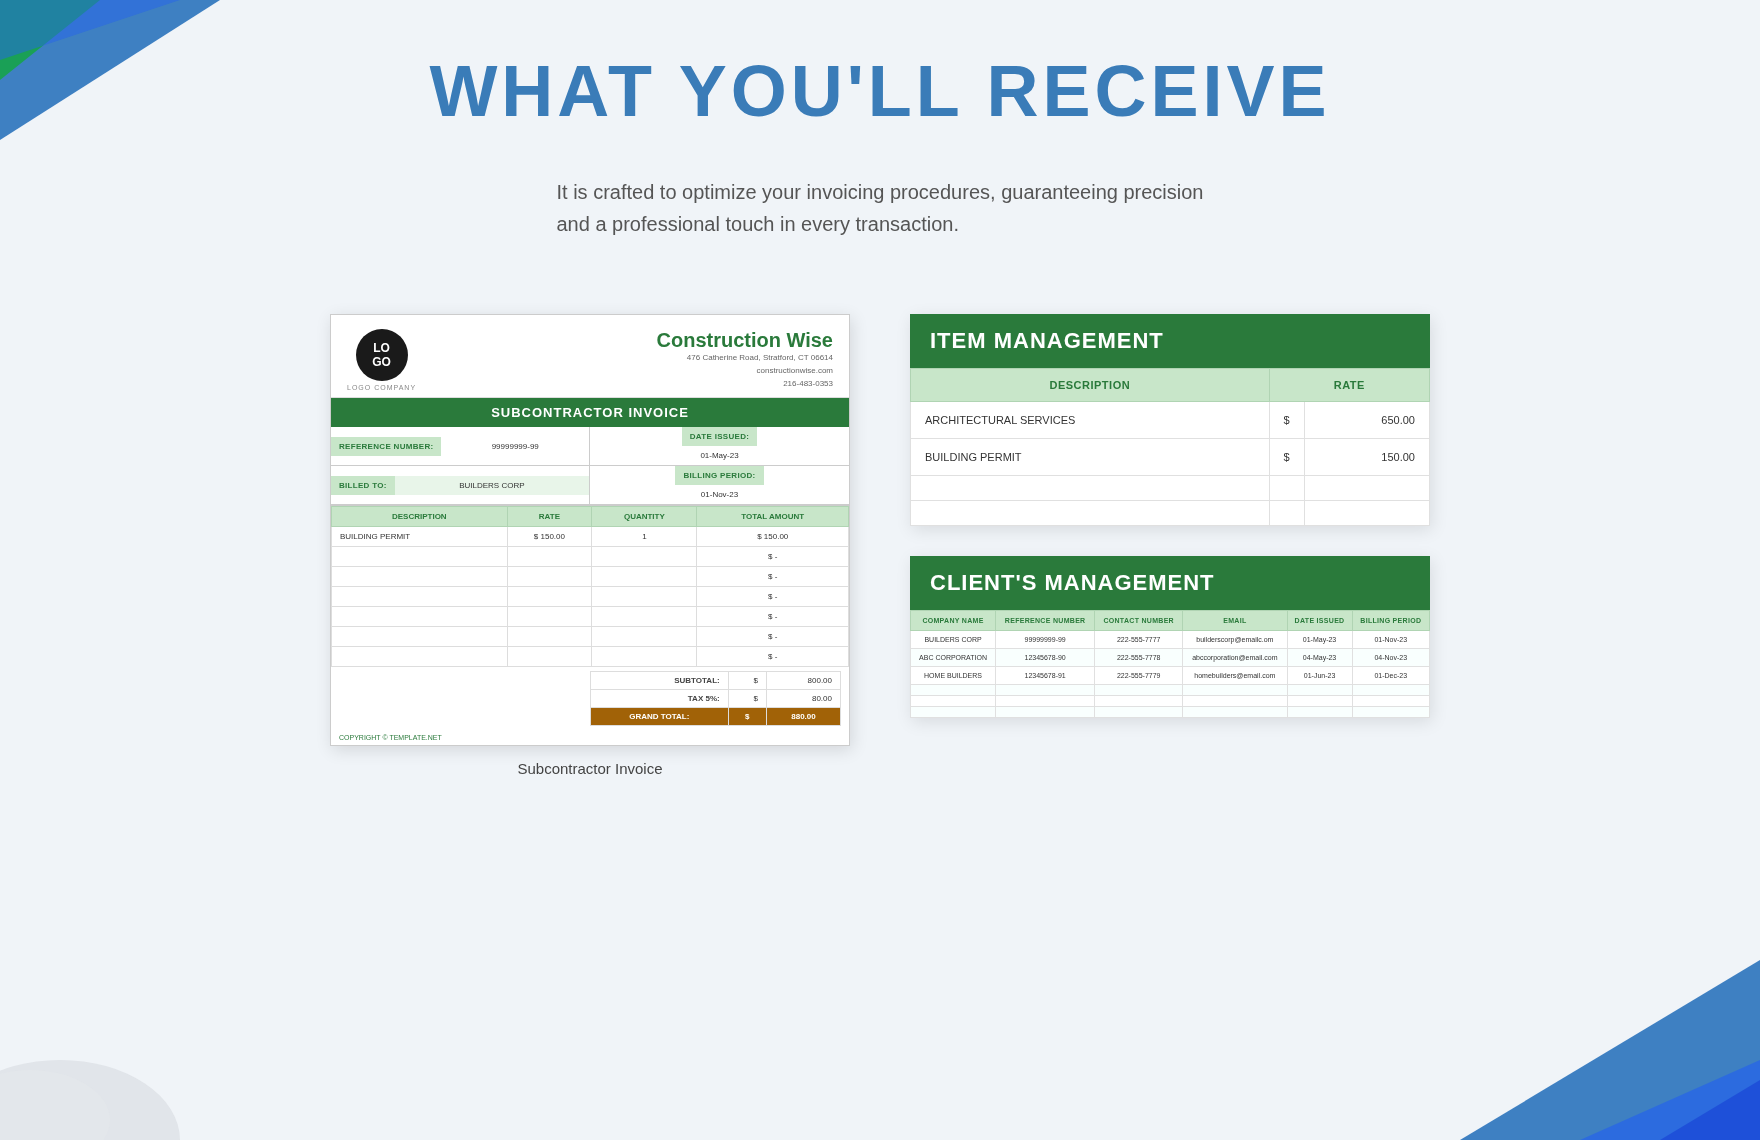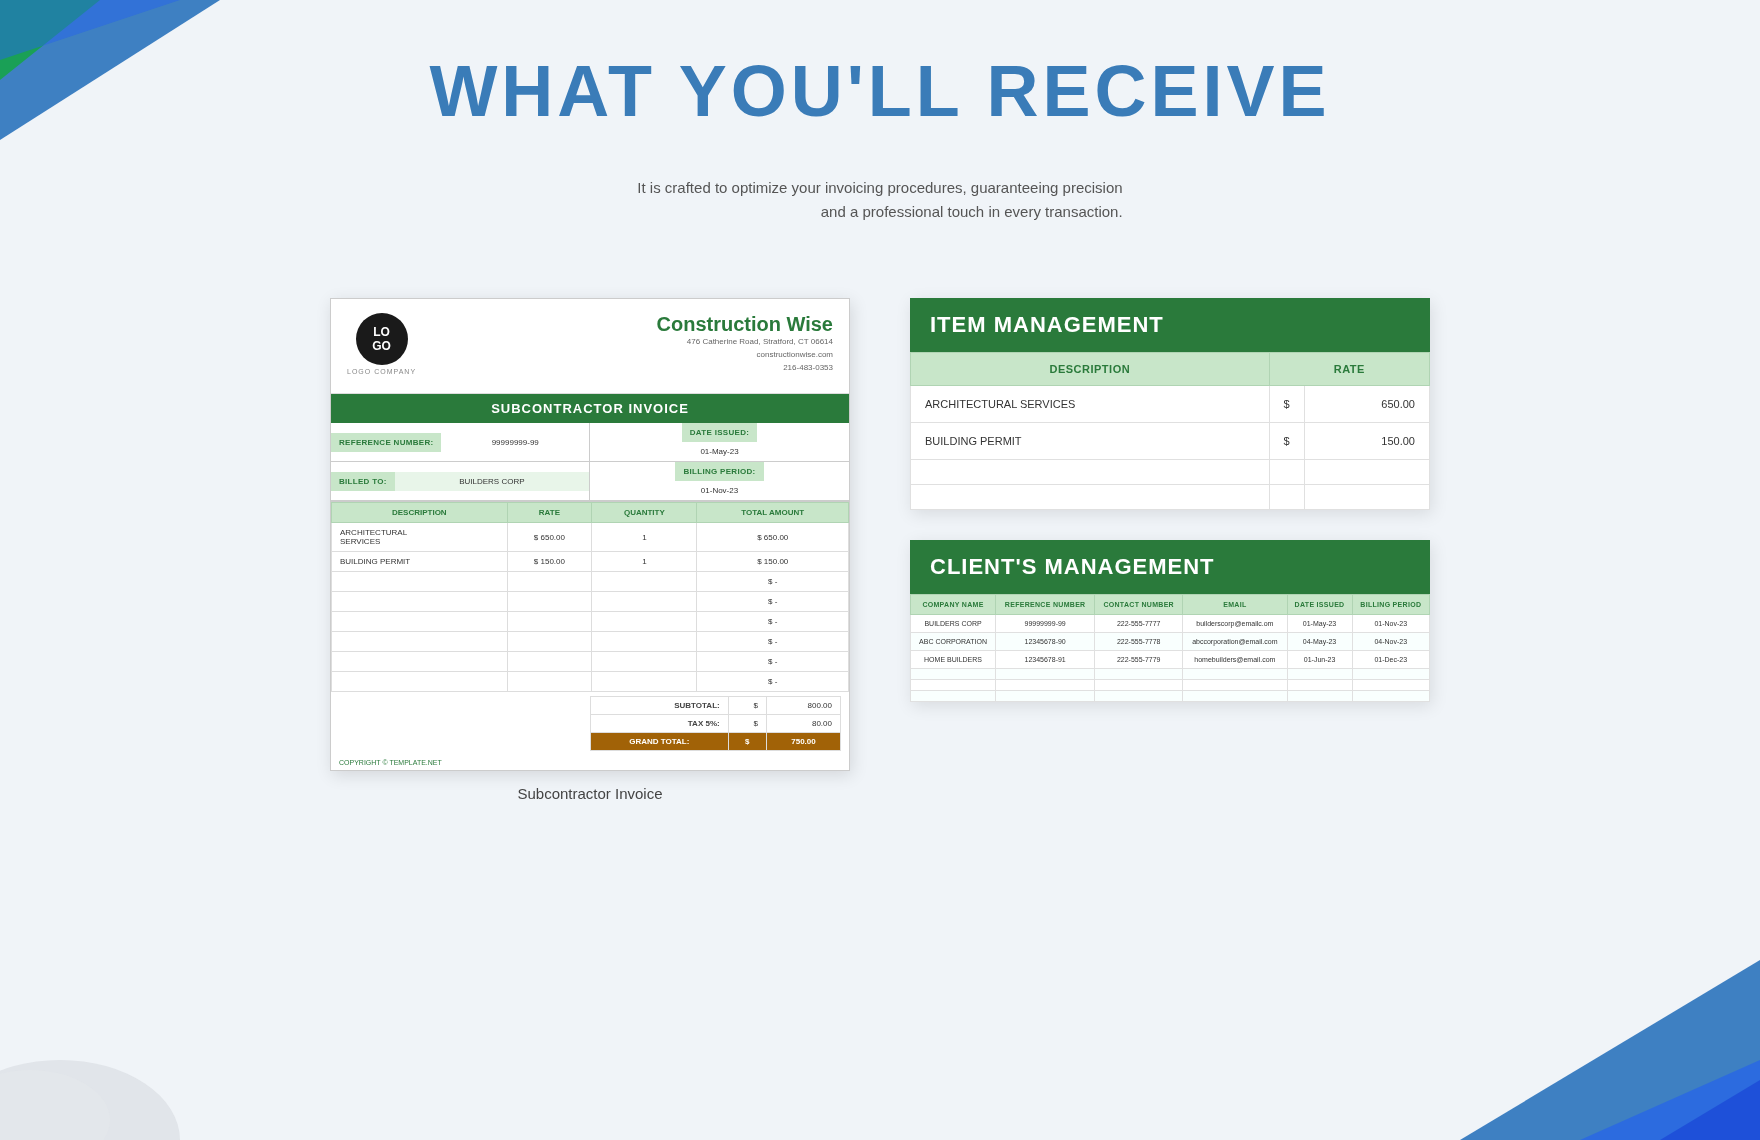--- a/index.html
+++ b/index.html
@@ -44,23 +44,23 @@
       font-size: 72px;
       font-weight: 900;
       color: #3a7cb8;
       letter-spacing: 4px;
       text-transform: uppercase;
       margin-bottom: 20px;
       font-family: 'Arial Black', Arial, sans-serif;
     }
 
     .page-subtitle {
-      font-size: 15px;
+      font-size: 20px;
       color: #555;
-      text-align: right;
+      text-align: left;
       line-height: 1.6;
       margin-bottom: 50px;
     }
 
     .cards-row {
       display: flex;
       gap: 60px;
       align-items: flex-start;
       justify-content: center;
       width: 100%;
@@ -72,21 +72,21 @@
       background: white;
       border: 1px solid #ccc;
       width: 520px;
       box-shadow: 2px 4px 16px rgba(0,0,0,0.12);
     }
 
     .invoice-header {
       display: flex;
       justify-content: space-between;
       align-items: flex-start;
-      padding: 14px 16px 18px;
+      padding: 14px 16px 6px;
       border-bottom: 1px solid #ddd;
     }
 
     .logo-box {
       display: flex;
       flex-direction: column;
       align-items: center;
     }
 
     .logo-circle {
@@ -411,27 +411,20 @@
         <table class="items-table">
           <thead>
             <tr>
               <th>DESCRIPTION</th>
               <th>RATE</th>
               <th>QUANTITY</th>
               <th>TOTAL AMOUNT</th>
             </tr>
           </thead>
           <tbody id="invoice-items-body">
-          <tr>
-      <td class="desc" style="white-space:pre-line">ARCHITECTURAL
-SERVICES</td>
-      <td>$ 650.00</td>
-      <td>1</td>
-      <td>$ 650.00</td>
-    </tr>
               <tr>
       <td class="desc" style="white-space:pre-line">BUILDING PERMIT</td>
       <td>$ 150.00</td>
       <td>1</td>
       <td>$ 150.00</td>
     </tr>
               <tr>
       <td class="desc" style="white-space:pre-line"></td>
       <td></td>
       <td></td>
@@ -479,21 +472,21 @@
               <td class="value-cell">800.00</td>
             </tr>
             <tr>
               <td class="label-cell">TAX 5%:</td>
               <td class="value-cell">$</td>
               <td class="value-cell">80.00</td>
             </tr>
             <tr class="grand-row">
               <td class="label-cell">GRAND TOTAL:</td>
               <td class="value-cell">$</td>
-              <td class="value-cell">750.00</td>
+              <td class="value-cell">880.00</td>
             </tr>
           </tbody>
             </table>
         </div>
 
         <div class="copyright-text">COPYRIGHT © TEMPLATE.NET</div>
       </div>
       <div class="invoice-caption">Subcontractor Invoice</div>
     </div>
 

